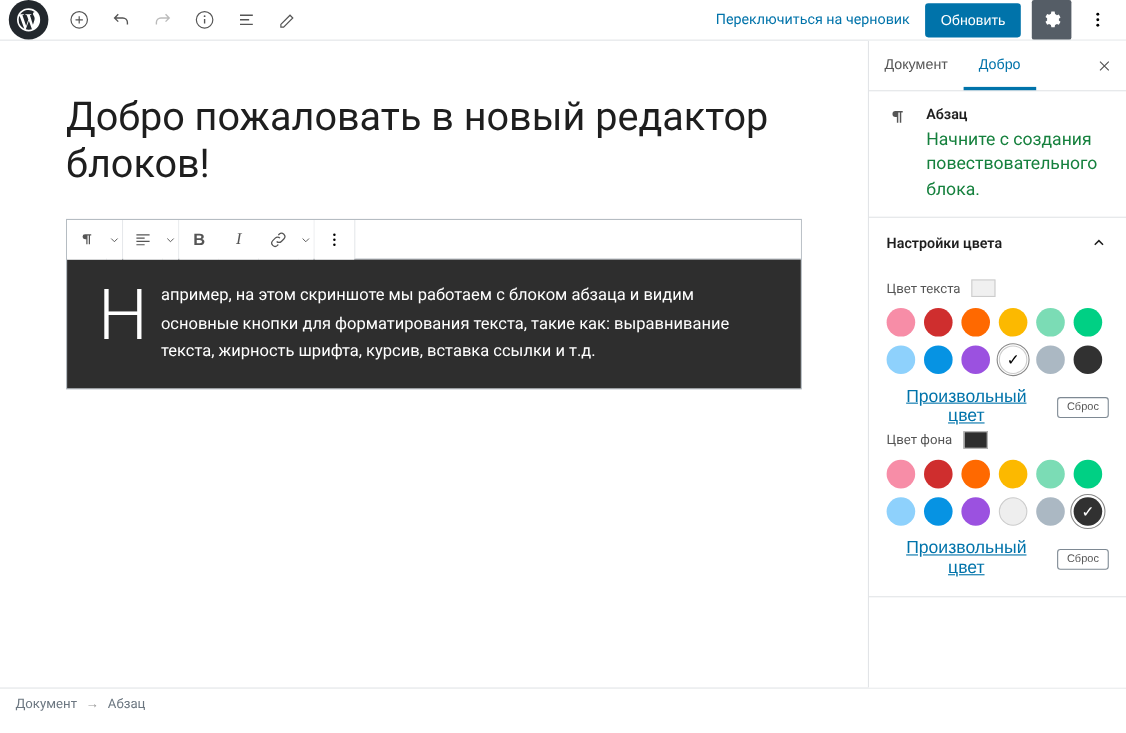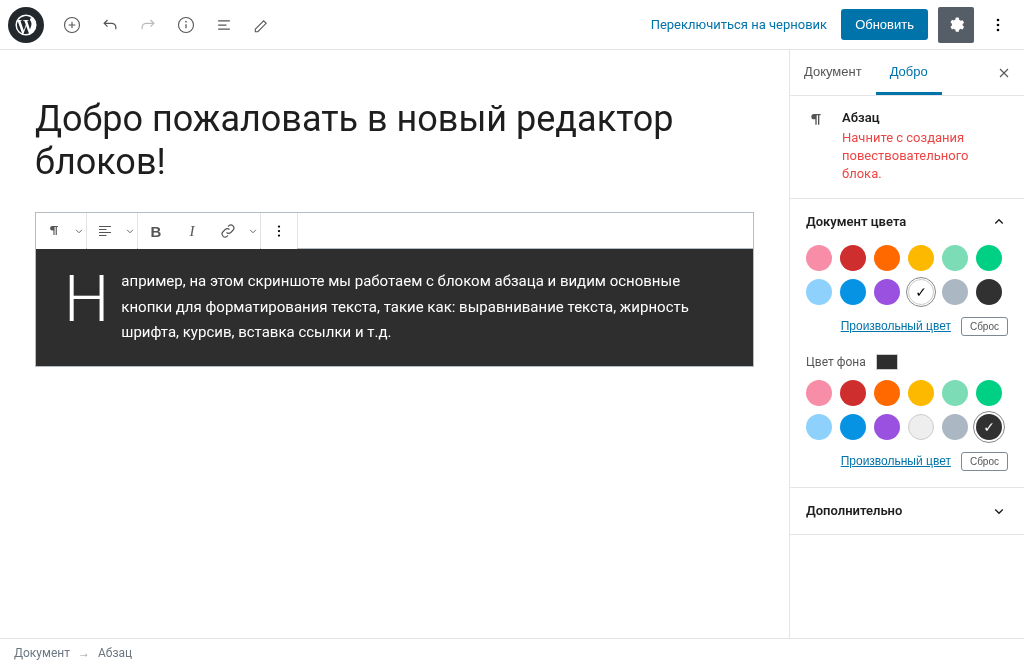--- a/index.html
+++ b/index.html
@@ -1,34 +1,34 @@
 <!DOCTYPE html>
 <html><head>
 <meta charset="utf-8">
 <style>
 * { box-sizing: border-box; margin: 0; padding: 0; }
 body { font-family: -apple-system, BlinkMacSystemFont, "Segoe UI", Roboto, sans-serif; font-size: 13px; color: #1e1e1e; width: 1024px; height: 666px; overflow: hidden; background: #fff; }
 
 
-.topbar { height: 50px; border-bottom: 1px solid #e2e4e7; display: flex; align-items: center; padding: 0 8px; gap: 2px; }
+.topbar { height: 37px; border-bottom: 1px solid #e2e4e7; display: flex; align-items: center; padding: 0 8px; gap: 2px; }
 .wp-logo { width: 36px; height: 36px; background: #23282d; border-radius: 50%; display: flex; align-items: center; justify-content: center; color: #fff; margin-right: 8px; }
 .wp-logo svg { width: 22px; height: 22px; fill: #fff; }
 .tb-btn { width: 36px; height: 36px; border: none; background: transparent; display: flex; align-items: center; justify-content: center; color: #555; cursor: pointer; border-radius: 2px; }
 .tb-btn svg { width: 20px; height: 20px; }
 .tb-spacer { flex: 1; }
 .tb-link { color: #0073aa; font-size: 13px; padding: 0 12px; text-decoration: none; cursor: pointer; }
 .btn-outline { border: 1px solid #0073aa; background: #fff; color: #0073aa; padding: 7px 12px; font-size: 13px; border-radius: 3px; cursor: pointer; margin-right: 8px; }
 .btn-primary { background: #0073aa; color: #fff; border: none; padding: 8px 14px; font-size: 13px; border-radius: 3px; cursor: pointer; margin-right: 8px; }
 .tb-square { width: 36px; height: 36px; background: #555d66; color: #fff; border: none; display: flex; align-items: center; justify-content: center; cursor: pointer; border-radius: 2px; margin-right: 4px; }
 .tb-square svg { width: 18px; height: 18px; fill: #fff; }
 .tb-more { width: 36px; height: 36px; border: none; background: transparent; display: flex; align-items: center; justify-content: center; cursor: pointer; }
 
 
 .main { display: flex; height: calc(100% - 50px - 28px); }
-.editor { flex: 1; overflow-y: auto; padding: 48px 35px; }
+.editor { flex: 1; overflow-y: auto; padding: 48px 60px; }
 .sidebar { width: 235px; border-left: 1px solid #e2e4e7; overflow-y: auto; background: #fff; }
 
 
 .post-title { font-size: 36px; font-weight: 400; line-height: 1.2; margin-bottom: 28px; color: #1e1e1e; }
 .block-wrapper { border: 1px solid #b5bcc2; }
 .block-toolbar { display: flex; border-bottom: 1px solid #b5bcc2; height: 36px; background: #fff; }
 .bt-group { display: flex; border-right: 1px solid #e2e4e7; }
 .bt-btn { width: 36px; height: 36px; border: none; background: #fff; display: flex; align-items: center; justify-content: center; cursor: pointer; color: #555; }
 .bt-btn svg { width: 18px; height: 18px; }
 .bt-btn.tight { width: 14px; }
@@ -37,36 +37,36 @@
 
 
 .sb-tabs { display: flex; border-bottom: 1px solid #e2e4e7; height: 46px; align-items: stretch; }
 .sb-tab { flex: 0 0 auto; padding: 0 14px; display: flex; align-items: center; font-size: 13px; color: #555; cursor: pointer; border: none; background: transparent; border-bottom: 3px solid transparent; }
 .sb-tab.active { color: #0073aa; border-bottom-color: #0073aa; font-weight: 500; }
 .sb-close { margin-left: auto; width: 40px; display: flex; align-items: center; justify-content: center; cursor: pointer; color: #555; }
 .sb-blockinfo { padding: 14px 16px; display: flex; gap: 14px; border-bottom: 1px solid #e2e4e7; }
 .sb-blockinfo-icon { width: 22px; color: #555; flex-shrink: 0; }
 .sb-blockinfo-text { flex: 1; }
 .sb-blockinfo-title { font-weight: 600; font-size: 13px; margin-bottom: 4px; }
-.sb-blockinfo-desc { font-size: 13px; color: #ef4444; line-height: 1.4; }
+.sb-blockinfo-desc { font-size: 16px; color: #15803d; line-height: 1.4; }
 
 .sb-panel { border-bottom: 1px solid #e2e4e7; }
 .sb-panel-header { padding: 14px 16px; display: flex; align-items: center; justify-content: space-between; cursor: pointer; font-weight: 600; font-size: 13px; }
 .sb-panel-header.dashed { border: 1px dashed #b5bcc2; margin: -1px; }
 .sb-panel-body { padding: 0 16px 16px; }
 
 .color-label-row { display: flex; align-items: center; gap: 10px; font-size: 12px; color: #555; margin: 10px 0 10px; }
 .color-swatch-small { width: 22px; height: 16px; border: 1px solid #ccc; }
 .color-grid { display: flex; flex-wrap: wrap; gap: 8px; margin-bottom: 12px; }
 .color-circle { width: 26px; height: 26px; border-radius: 50%; cursor: pointer; border: none; position: relative; }
 .color-circle.bordered { border: 1px solid #ccc; }
 .color-circle.selected::after { content: ""; position: absolute; inset: -3px; border: 1px solid #888; border-radius: 50%; }
 .color-circle .check { position: absolute; inset: 0; display: flex; align-items: center; justify-content: center; font-size: 14px; }
 .color-actions { display: flex; align-items: center; justify-content: flex-end; gap: 10px; }
-.link-btn { color: #0073aa; font-size: 12px; text-decoration: underline; background: none; border: none; cursor: pointer; }
+.link-btn { color: #0073aa; font-size: 16px; text-decoration: underline; background: none; border: none; cursor: pointer; }
 .reset-btn { border: 1px solid #7e8993; background: #fff; color: #555; padding: 3px 8px; font-size: 10px; border-radius: 3px; cursor: pointer; }
 
 
 .footer { height: 28px; border-top: 1px solid #e2e4e7; display: flex; align-items: center; padding: 0 14px; font-size: 12px; color: #6c7781; gap: 8px; }
 .footer .sep { color: #999; }
 
 .chev { width: 18px; height: 18px; }
 </style>
 </head>
 <body>
@@ -208,26 +208,30 @@
           </svg></div>
       <div class="sb-blockinfo-text">
         <div class="sb-blockinfo-title">Абзац</div>
         <div class="sb-blockinfo-desc">Начните с создания повествовательного блока.</div>
       </div>
     </div>
 
 
     <div class="sb-panel">
       <div class="sb-panel-header">
-        <span>Документ цвета</span>
+        <span>Настройки цвета</span>
         <svg class="chev" viewBox="0 0 24 24">
             <path d="M7 14l5-5 5 5" fill="none" stroke="currentColor" stroke-width="1.8"></path>
           </svg>
       </div>
       <div class="sb-panel-body">
+        <div class="color-label-row">
+          <span>Цвет текста</span>
+          <span class="color-swatch-small" style="background:#f0f0f0"></span>
+        </div>
         <div class="color-grid" id="palette-text">
             <button class="color-circle" style="background: rgb(247, 141, 167);"></button>
             <button class="color-circle" style="background: rgb(207, 46, 46);"></button>
             <button class="color-circle" style="background: rgb(255, 105, 0);"></button>
             <button class="color-circle" style="background: rgb(252, 185, 0);"></button>
             <button class="color-circle" style="background: rgb(123, 220, 181);"></button>
             <button class="color-circle" style="background: rgb(0, 208, 132);"></button>
             <button class="color-circle" style="background: rgb(142, 209, 252);"></button>
             <button class="color-circle" style="background: rgb(6, 147, 227);"></button>
             <button class="color-circle" style="background: rgb(155, 81, 224);"></button>
@@ -235,21 +239,21 @@
               <span class="check" style="color: rgb(0, 0, 0);">✓</span>
             </button>
             <button class="color-circle" style="background: rgb(171, 184, 195);"></button>
             <button class="color-circle" style="background: rgb(49, 49, 49);"></button>
           </div>
         <div class="color-actions">
           <button class="link-btn">Произвольный цвет</button>
           <button class="reset-btn">Сброс</button>
         </div>
 
-        <div class="color-label-row" style="margin-top:18px">
+        <div class="color-label-row" style="margin-top:4px">
           <span>Цвет фона</span>
           <span class="color-swatch-small" style="background:#2e2e2e"></span>
         </div>
         <div class="color-grid" id="palette-bg">
             <button class="color-circle" style="background: rgb(247, 141, 167);"></button>
             <button class="color-circle" style="background: rgb(207, 46, 46);"></button>
             <button class="color-circle" style="background: rgb(255, 105, 0);"></button>
             <button class="color-circle" style="background: rgb(252, 185, 0);"></button>
             <button class="color-circle" style="background: rgb(123, 220, 181);"></button>
             <button class="color-circle" style="background: rgb(0, 208, 132);"></button>
@@ -262,28 +266,20 @@
               <span class="check" style="color: rgb(255, 255, 255);">✓</span>
             </button>
           </div>
         <div class="color-actions">
           <button class="link-btn">Произвольный цвет</button>
           <button class="reset-btn">Сброс</button>
         </div>
       </div>
     </div>
 
-    <div class="sb-panel">
-      <div class="sb-panel-header">
-        <span>Дополнительно</span>
-        <svg class="chev" viewBox="0 0 24 24">
-            <path d="M7 10l5 5 5-5" fill="none" stroke="currentColor" stroke-width="1.8"></path>
-          </svg>
-      </div>
-    </div>
   </div>
 </div>
 
 <div class="footer">
   <span>Документ</span>
   <span class="sep">→</span>
   <span>Абзац</span>
 </div>
 
 </body></html>

